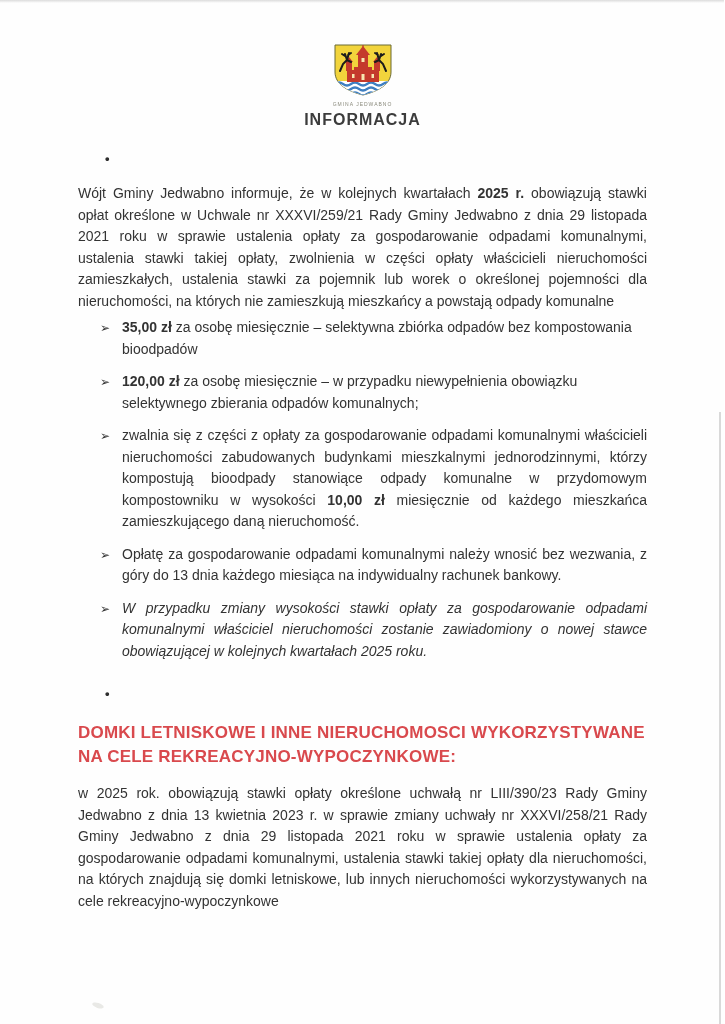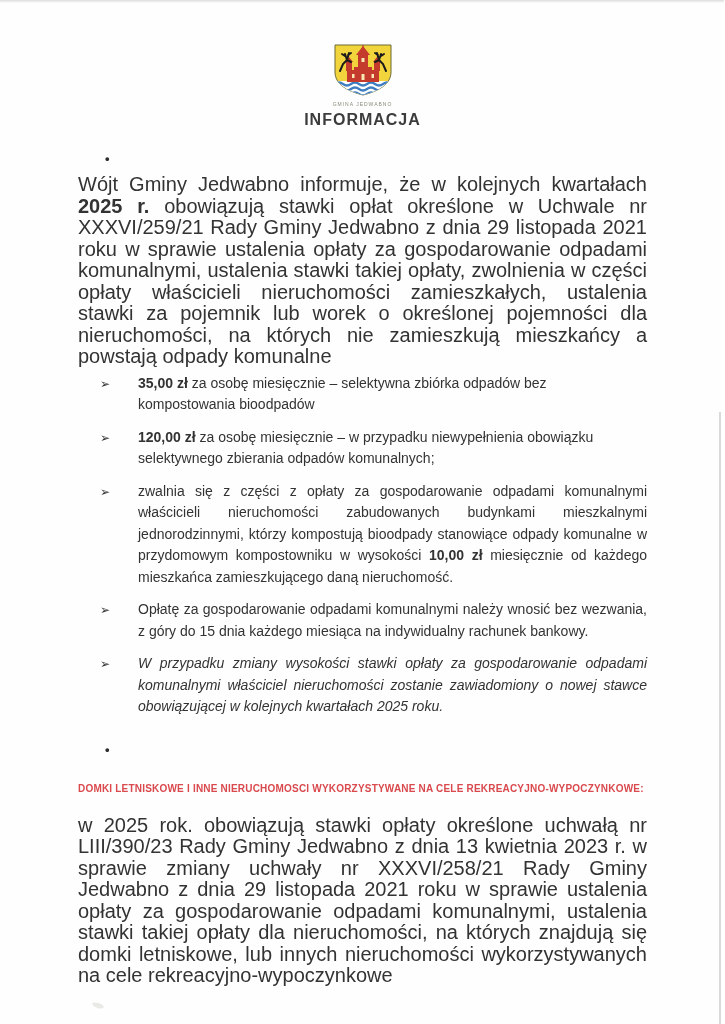--- a/index.html
+++ b/index.html
@@ -48,48 +48,48 @@
     padding-left: 27px;
     margin-top: 22px;
     font-size: 14.2px;
     font-weight: bold;
     color: #2e2e2e;
     letter-spacing: 0.2px;
   }
   .sec-head .dot { width: 17px; flex: none; font-size: 13px; }
   .sec-head .txt { text-decoration: underline; text-underline-offset: 3px; }
   .para {
-    margin: 8px 0 0 0;
-    font-size: 20px;
+    margin: 17px 0 0 0;
+    font-size: 14px;
     line-height: 21.5px;
     text-align: justify;
     color: #333333;
   }
   ul.fee-list {
     list-style: none;
     margin: 5px 0 0 0;
     padding: 0 0 0 22px;
   }
   ul.fee-list li {
     display: flex;
     margin-bottom: 11px;
     font-size: 14px;
     line-height: 21.5px;
   }
   ul.fee-list li .marker {
     width: 22px; flex: none;
     font-size: 12px; padding-top: 1px; color: #333333;
   }
-  ul.fee-list li .btext { flex: 1; margin-left: 16px; }
+  ul.fee-list li .btext { flex: 1; }
   ul.fee-list li.justify .btext { text-align: justify; }
   .b { font-weight: bold; }
   .i { font-style: italic; }
   .red-subhead {
     margin: 20px 0 0 0;
-    font-size: 10px;
+    font-size: 17px;
     font-weight: bold;
     line-height: 24px;
     letter-spacing: 0.2px;
   }
   .sec2-head { margin-top: 24px; }
   .last-para { margin-top: 14px; }
 </style>
 </head>
 <body>
 
@@ -171,21 +171,21 @@
           <li>
             <span class="marker">➢</span>
             <span class="btext"><span class="b">120,00 zł</span><span> za osobę miesięcznie – w przypadku niewypełnienia obowiązku selektywnego zbierania odpadów komunalnych;</span></span>
           </li>
           <li class="justify">
             <span class="marker">➢</span>
             <span class="btext"><span>zwalnia się z części z opłaty za gospodarowanie odpadami komunalnymi właścicieli nieruchomości zabudowanych budynkami mieszkalnymi jednorodzinnymi, którzy kompostują bioodpady stanowiące odpady komunalne w przydomowym kompostowniku w wysokości </span><span class="b">10,00 zł</span><span> miesięcznie od każdego mieszkańca zamieszkującego daną nieruchomość.</span></span>
           </li>
           <li class="justify">
             <span class="marker">➢</span>
-            <span class="btext"><span>Opłatę za gospodarowanie odpadami komunalnymi należy wnosić bez wezwania, z góry do 15 dnia każdego miesiąca na indywidualny rachunek bankowy.</span></span>
+            <span class="btext"><span>Opłatę za gospodarowanie odpadami komunalnymi należy wnosić bez wezwania, z góry do 13 dnia każdego miesiąca na indywidualny rachunek bankowy.</span></span>
           </li>
           <li class="justify">
             <span class="marker">➢</span>
             <span class="btext"><span class="i">W przypadku zmiany wysokości stawki opłaty za gospodarowanie odpadami komunalnymi właściciel nieruchomości zostanie zawiadomiony o nowej stawce obowiązującej w kolejnych kwartałach 2025 roku.</span></span>
           </li>
         </ul>
     </section>
 
     <section>
       <div class="sec-head sec2-head">

